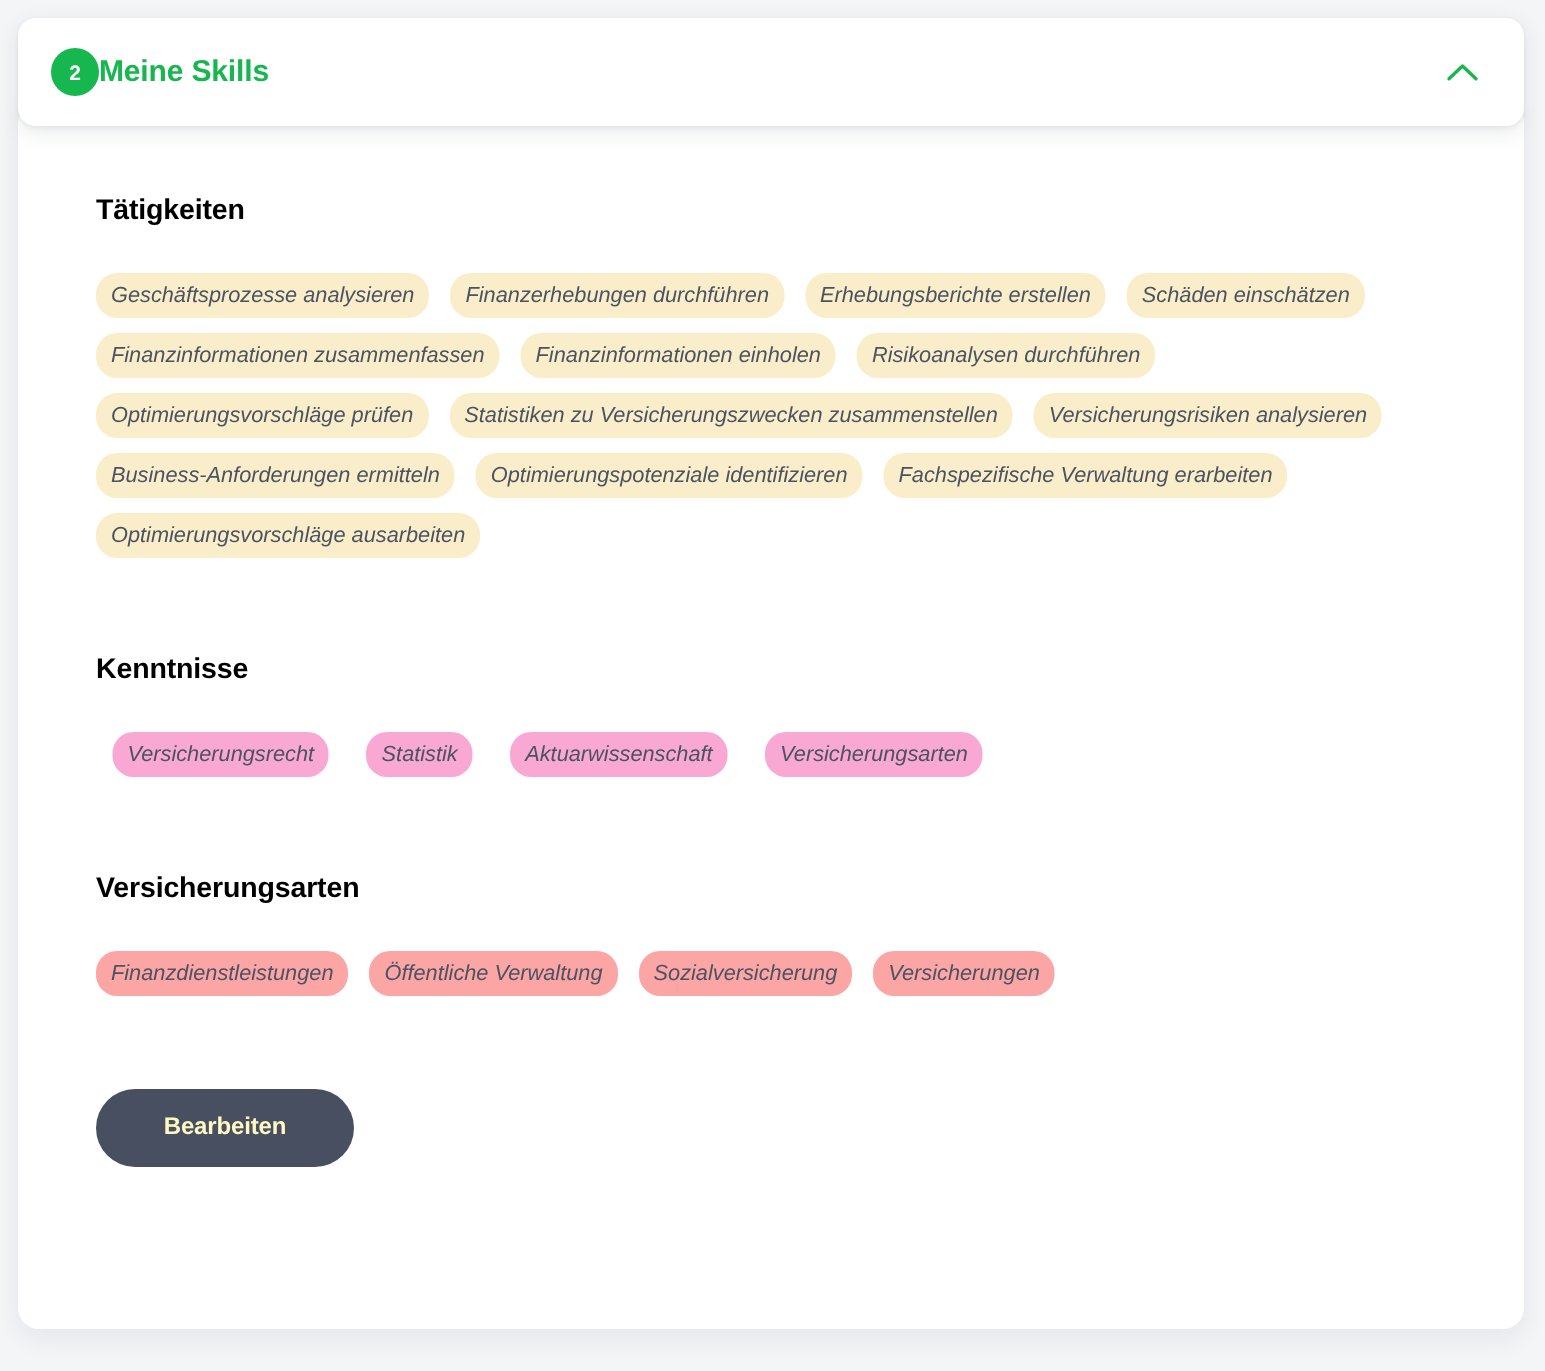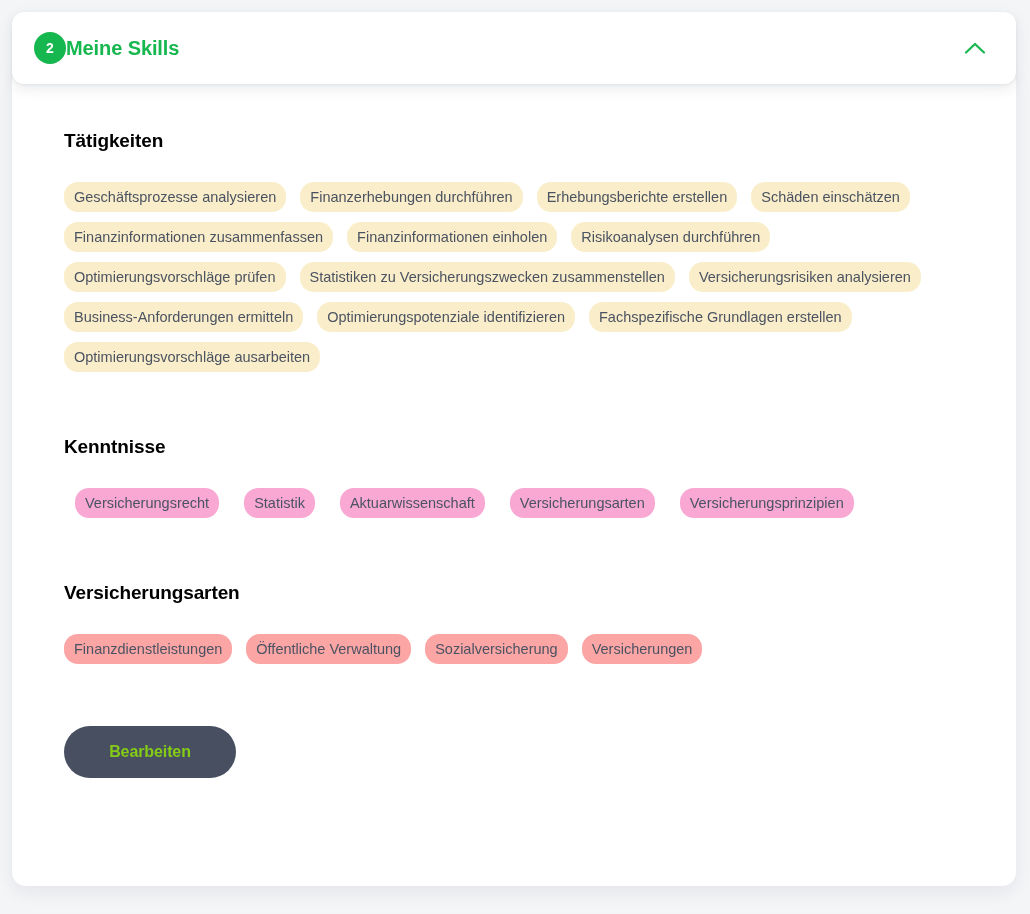--- a/index.html
+++ b/index.html
@@ -108,20 +108,21 @@
   .tag {
     display: inline-flex;
     align-items: center;
     height: 30px;
     padding: 0 10px;
     border-radius: 14px;
     font-size: 14.5px;
     line-height: 1;
     color: #4b5362;
     white-space: nowrap;
+    font-style: italic;
   }
 
   .tag-activity  { background: #faeeca; }
   .tag-knowledge { background: #f9a8d4; margin-left: 11px; }
   .tag-industry  { background: #fca5a5; }
 
   .gap-activities { height: 54px; }
   .gap-knowledge  { height: 54px; }
 
   .edit-wrap { margin-top: 62px; }
@@ -129,21 +130,21 @@
   .edit-button {
     display: inline-flex;
     align-items: center;
     justify-content: center;
     min-width: 172px;
     height: 52px;
     padding: 0 28px;
     border: none;
     border-radius: 26px;
     background: #474f60;
-    color: #84cc16;
+    color: #fef9c3;
     font-size: 16px;
     font-weight: bold;
     font-family: "Liberation Sans", sans-serif;
     letter-spacing: -0.1px;
     cursor: pointer;
   }
 </style>
 </head>
 <body>
 
@@ -172,35 +173,34 @@
         <span class="tag tag-activity">Erhebungsberichte erstellen</span>
         <span class="tag tag-activity">Schäden einschätzen</span>
         <span class="tag tag-activity">Finanzinformationen zusammenfassen</span>
         <span class="tag tag-activity">Finanzinformationen einholen</span>
         <span class="tag tag-activity">Risikoanalysen durchführen</span>
         <span class="tag tag-activity">Optimierungsvorschläge prüfen</span>
         <span class="tag tag-activity">Statistiken zu Versicherungszwecken zusammenstellen</span>
         <span class="tag tag-activity">Versicherungsrisiken analysieren</span>
         <span class="tag tag-activity">Business-Anforderungen ermitteln</span>
         <span class="tag tag-activity">Optimierungspotenziale identifizieren</span>
-        <span class="tag tag-activity">Fachspezifische Grundlagen erstellen</span>
+        <span class="tag tag-activity">Fachspezifische Verwaltung erarbeiten</span>
         <span class="tag tag-activity">Optimierungsvorschläge ausarbeiten</span>
       </div>
     </div>
 
     <div class="gap-activities"></div>
 
     <div class="section">
       <h2 class="section-title">Kenntnisse</h2>
       <div class="tag-row">
         <span class="tag tag-knowledge">Versicherungsrecht</span>
         <span class="tag tag-knowledge">Statistik</span>
         <span class="tag tag-knowledge">Aktuarwissenschaft</span>
         <span class="tag tag-knowledge">Versicherungsarten</span>
-        <span class="tag tag-knowledge">Versicherungsprinzipien</span>
       </div>
     </div>
 
     <div class="gap-knowledge"></div>
 
     <div class="section">
       <h2 class="section-title">Versicherungsarten</h2>
       <div class="tag-row">
         <span class="tag tag-industry">Finanzdienstleistungen</span>
         <span class="tag tag-industry">Öffentliche Verwaltung</span>

